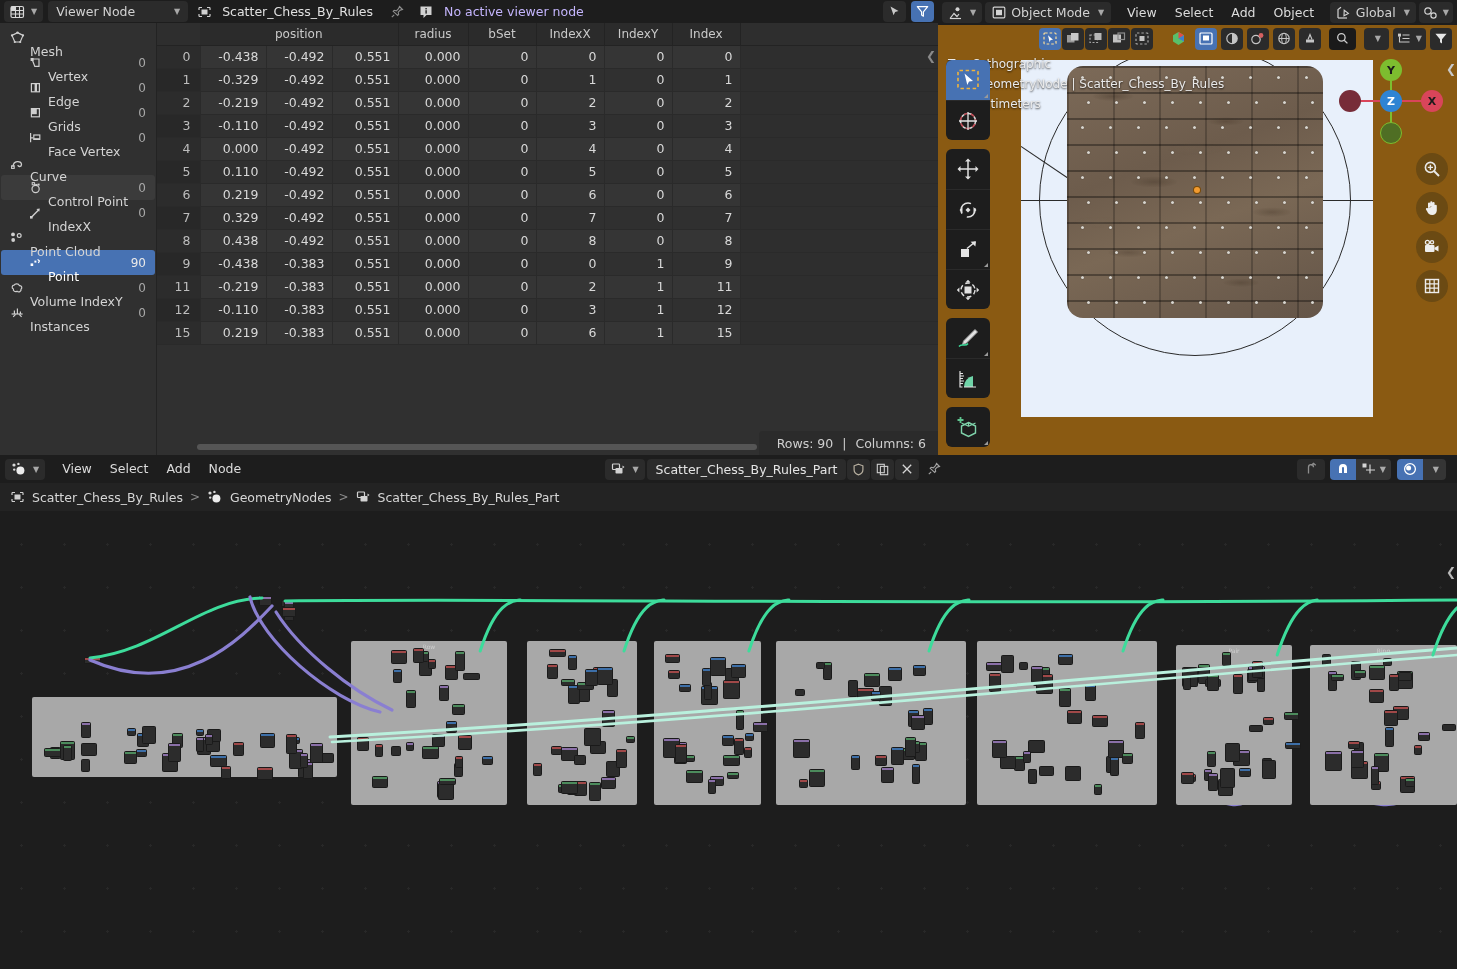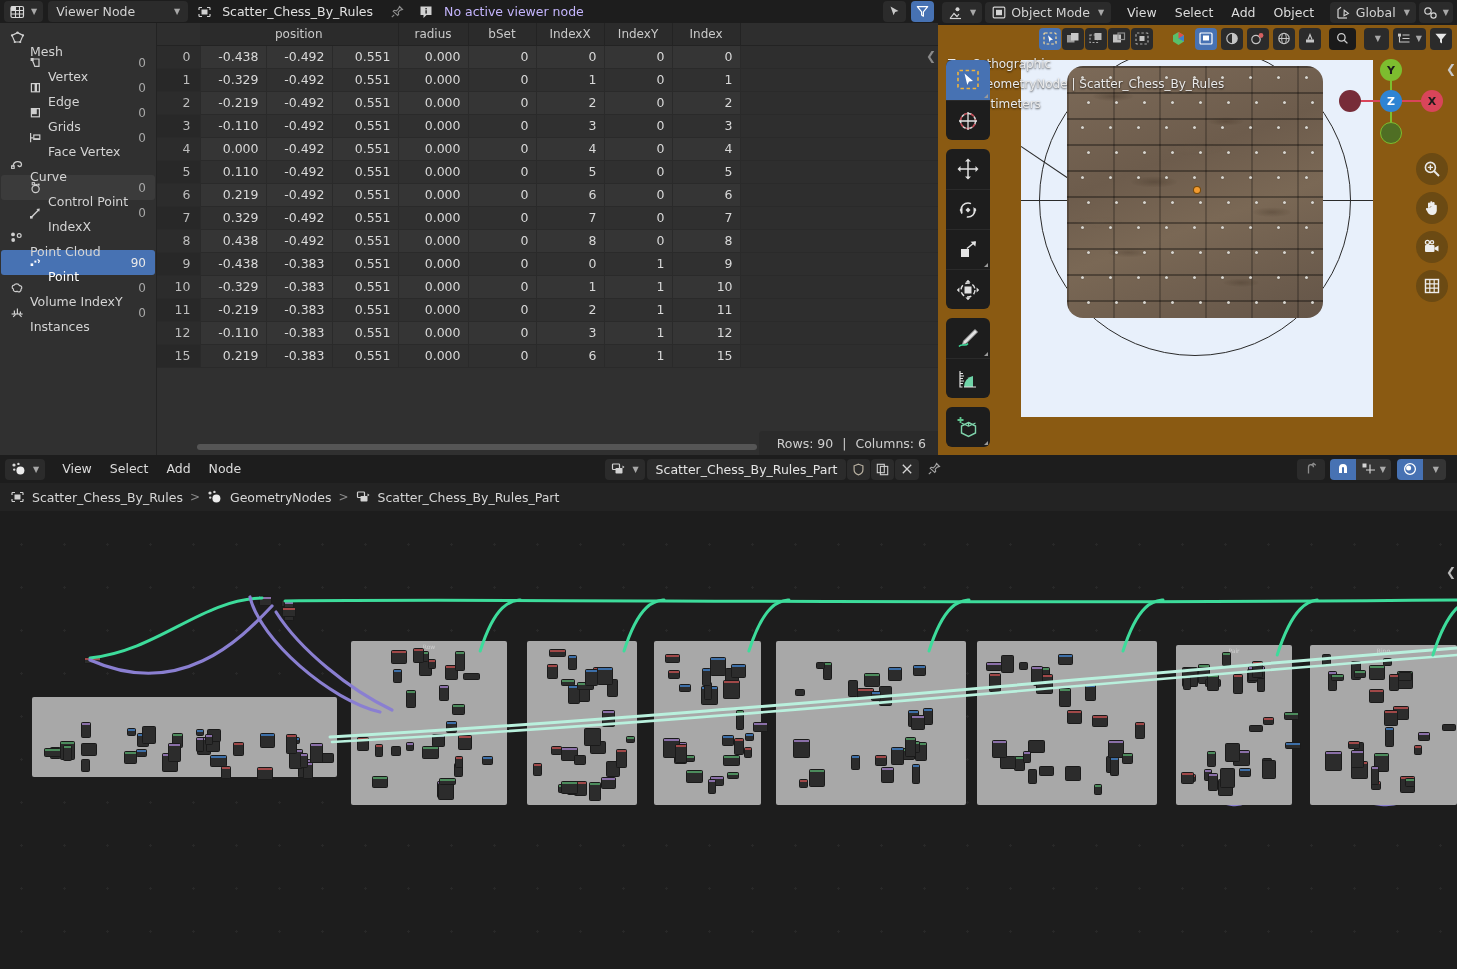--- a/index.html
+++ b/index.html
@@ -494,32 +494,20 @@
               <tr>
                 <td class="idx">9</td>
                 <td>-0.438</td>
                 <td>-0.383</td>
                 <td>0.551</td>
                 <td>0.000</td>
                 <td>0</td>
                 <td>0</td>
                 <td>1</td>
                 <td>9</td>
-                <td class="blank"></td>
-              </tr>
-              <tr>
-                <td class="idx">10</td>
-                <td>-0.329</td>
-                <td>-0.383</td>
-                <td>0.551</td>
-                <td>0.000</td>
-                <td>0</td>
-                <td>1</td>
-                <td>1</td>
-                <td>10</td>
                 <td class="blank"></td>
               </tr>
               <tr>
                 <td class="idx">11</td>
                 <td>-0.219</td>
                 <td>-0.383</td>
                 <td>0.551</td>
                 <td>0.000</td>
                 <td>0</td>
                 <td>2</td>

